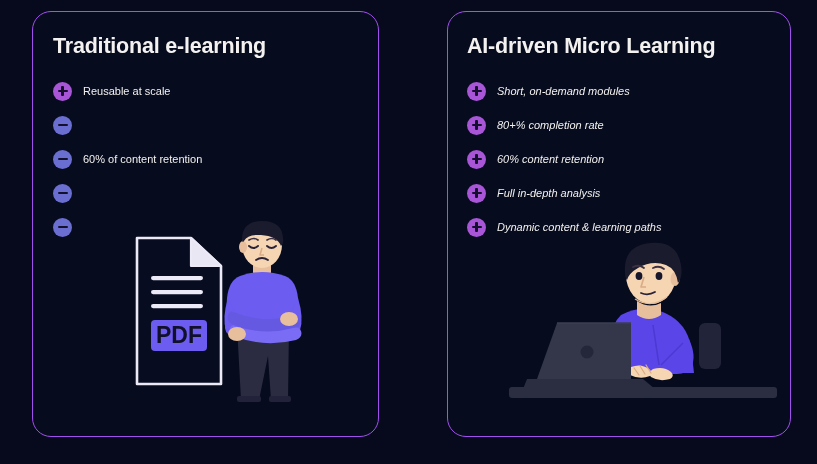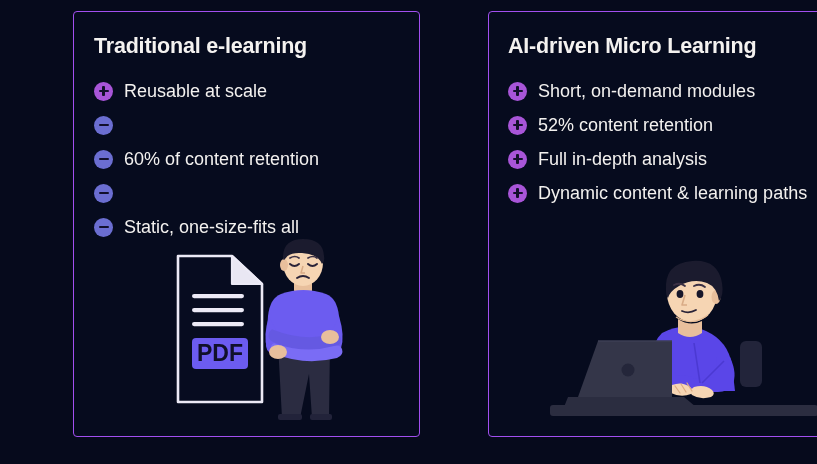--- a/index.html
+++ b/index.html
@@ -27,23 +27,22 @@
     position: absolute;
     left: 0; top: 0;
     width: 817px; height: 464px;
   }
 
   .card {
     position: absolute;
     top: 11px;
     height: 426px;
     border: 1.6px solid #a24ff0;
-    border-radius: 4px;
+    border-radius: 19px;
     background: #060b1e;
-    margin-left: 41px;
   }
 
   .card-left  { left: 32px;  width: 347px; }
   .card-right { left: 447px; width: 344px; }
 
   .card-title {
     position: absolute;
     top: 22px;
     left: 20px;
     right: 14px;
@@ -55,21 +54,21 @@
   }
   .card-right .card-title { left: 19px; }
 
   .bullets {
     position: absolute;
     top: 62px;
     left: 20px;
     right: 10px;
     list-style: none;
   }
-  .card-right .bullets { left: 19px; }
+  .card-right .bullets { left: 19px; font-style: italic; }
 
   .bullet {
     display: flex;
     align-items: center;
     height: 34px;
   }
 
   .bullet-icon {
     width: 19px;
     height: 19px;
@@ -98,29 +97,29 @@
   
   .bullet-icon.plus::after {
     top: 4.5px; bottom: 4.5px;
     left: 50%;
     width: 2.2px;
     margin-left: -1.1px;
   }
   .bullet-icon.minus::after { display: none; }
 
   .bullet-text {
-    font-size: 18px;
+    font-size: 11px;
     color: #f3f1ef;
     line-height: 1;
     white-space: nowrap;
   }
 
   .illustration {
     position: absolute;
-    bottom: 12px;
+    bottom: 30px;
     text-align: right;
   }
   .illo-left  { left: 96px;  width: 200px; height: 190px; }
   .illo-right { left: 55px;  width: 280px; height: 175px; }
 </style>
 </head>
 <body>
 
 <div class="slide">
   <div class="cards">
@@ -139,21 +138,20 @@
         </li>
         <li class="bullet">
           <span class="bullet-icon minus"></span>
           <span class="bullet-text">60% of content retention</span>
         </li>
         <li class="bullet">
           <span class="bullet-icon minus"></span>
         </li>
         <li class="bullet">
           <span class="bullet-icon minus"></span>
-          <span class="bullet-text">Static, one-size-fits all</span>
         </li>
       </ul>
 
       <div class="illustration illo-left">
         <svg viewBox="0 0 200 190" width="200" height="190" xmlns="http://www.w3.org/2000/svg">
 
           <g>
             <path d="M8 22 L62 22 L92 50 L92 168 L8 168 Z" fill="#070c20" stroke="#eceaf6" stroke-width="2.6" stroke-linejoin="round"></path>
             <path d="M62 22 L92 50 L62 50 Z" fill="#e9e7f3" stroke="#eceaf6" stroke-width="2.2" stroke-linejoin="round"></path>
             <rect x="22" y="60" width="52" height="4.2" rx="2.1" fill="#eceaf6"></rect>
@@ -208,21 +206,25 @@
 
       <div class="card-title">AI-driven Micro Learning</div>
 
       <ul class="bullets">
         <li class="bullet">
           <span class="bullet-icon plus"></span>
           <span class="bullet-text">Short, on-demand modules</span>
         </li>
         <li class="bullet">
           <span class="bullet-icon plus"></span>
-          <span class="bullet-text">52% content retention</span>
+          <span class="bullet-text">80+% completion rate</span>
+        </li>
+        <li class="bullet">
+          <span class="bullet-icon plus"></span>
+          <span class="bullet-text">60% content retention</span>
         </li>
         <li class="bullet">
           <span class="bullet-icon plus"></span>
           <span class="bullet-text">Full in-depth analysis</span>
         </li>
         <li class="bullet">
           <span class="bullet-icon plus"></span>
           <span class="bullet-text">Dynamic content &amp; learning paths</span>
         </li>
       </ul>

